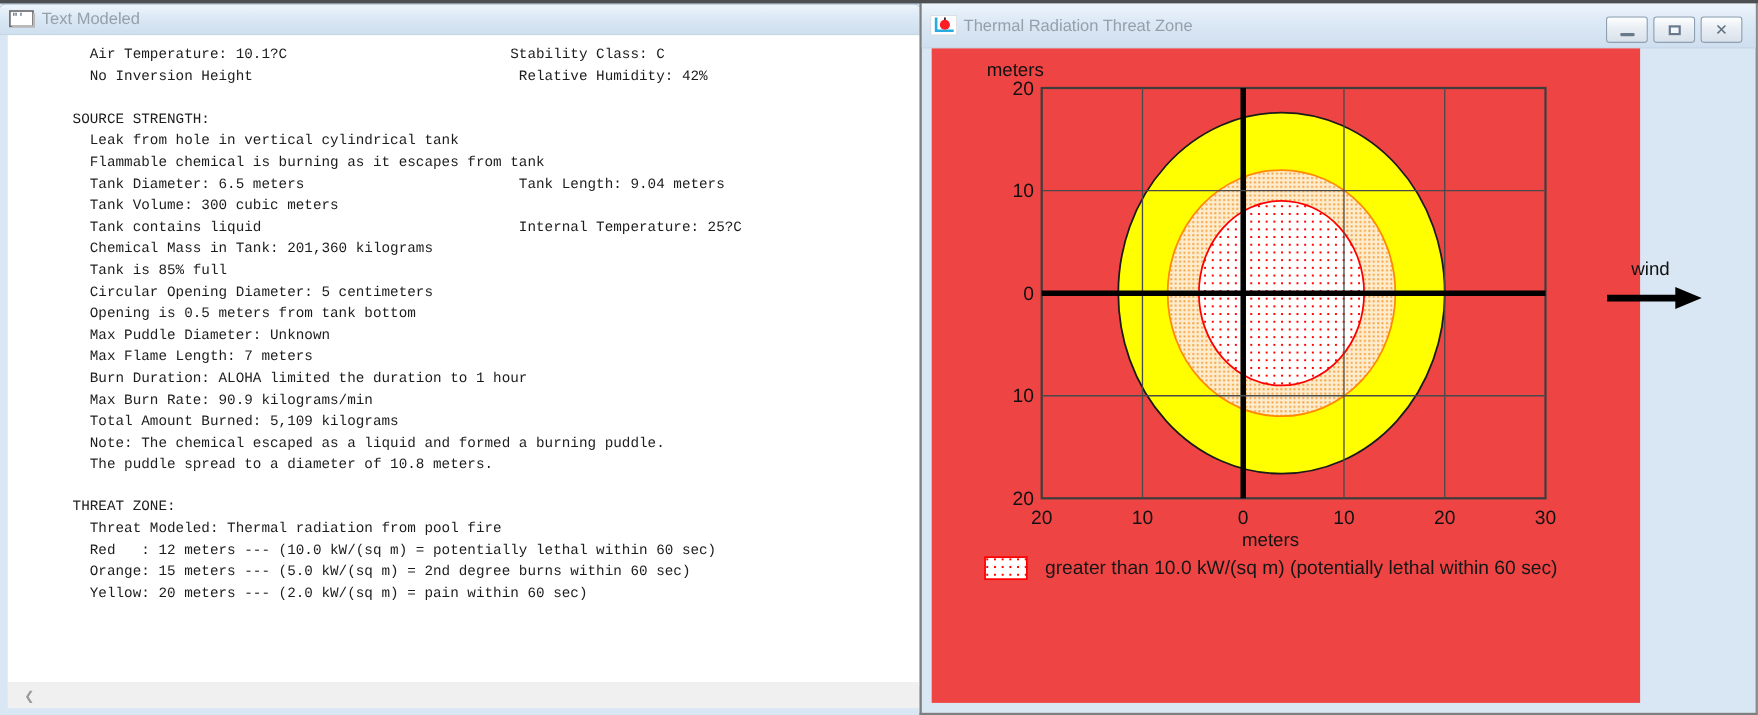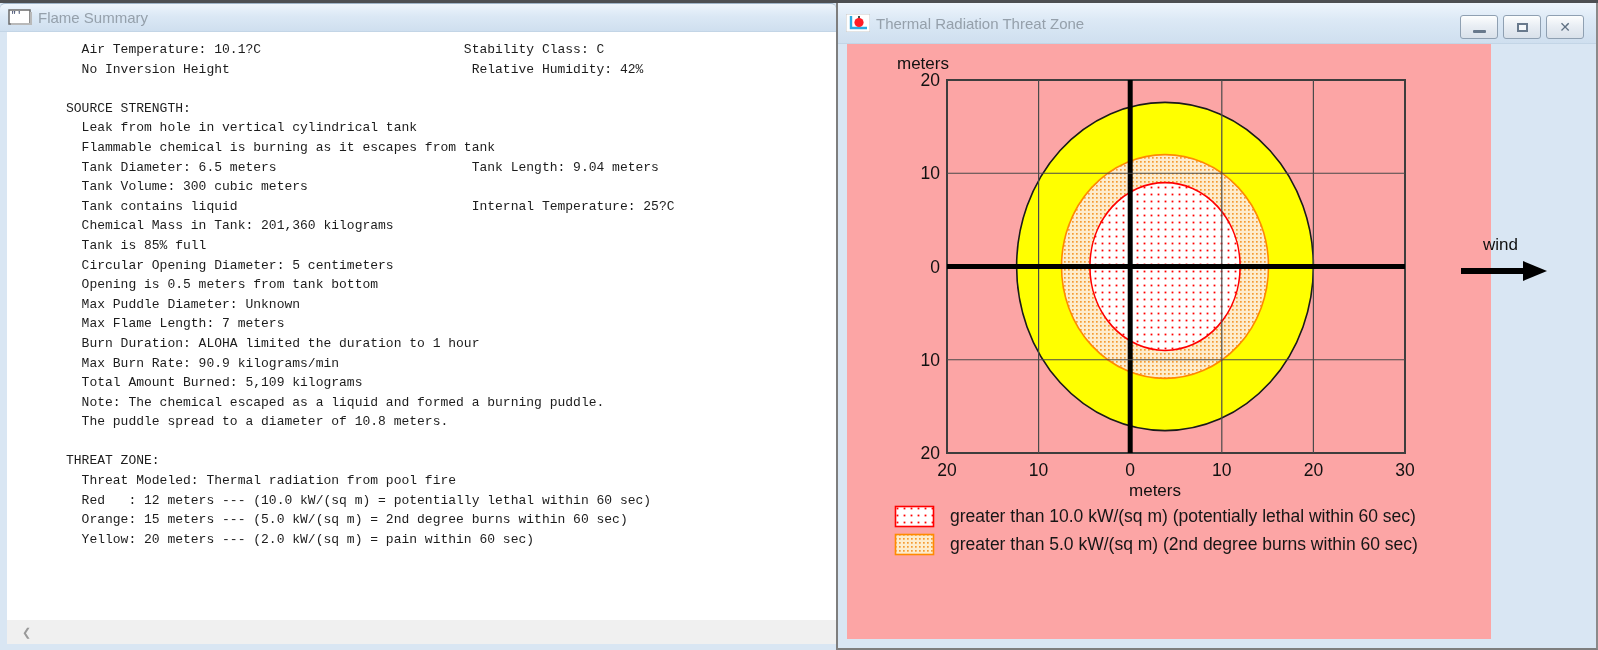--- a/index.html
+++ b/index.html
@@ -20,21 +20,21 @@
   #summary-pre{margin:8px 0 0 13px;font-family:"Liberation Mono","DejaVu Sans Mono",monospace;
                font-size:13px;line-height:19.6px;color:#1c1c1c;white-space:pre;}
   #left-scrollbar{position:absolute;left:7px;right:0;bottom:6px;height:24px;background:#f0f0f0;
                   display:flex;align-items:center;}
   #left-scroll-arrow{color:#9a9a9a;font-size:11px;margin-left:15px;}
   #left-bottom-frame{position:absolute;left:0;right:0;bottom:0;height:6px;background:#d9e6f3;}
 
   #win-right{left:836px;top:3px;width:762px;height:647px;
              border-left:2px solid #7e7e7e;border-right:2px solid #8a8a8a;border-bottom:2px solid #7e7e7e;}
   #win-right .titlebar{height:41px;}
-  #right-content{position:absolute;left:9px;top:41px;width:644px;height:595px;background:#fca5a5;}
+  #right-content{position:absolute;left:9px;top:41px;width:644px;height:595px;background:#ef4444;}
 
   .win-icon{margin:0 6px 0 8px;flex:0 0 auto;}
   #win-buttons{position:absolute;right:12px;top:12px;display:flex;gap:5px;}
   .winbtn{width:38px;height:24px;border:1px solid #8fa0b2;border-radius:3px;
           background:linear-gradient(#fdfefe,#e9eef4 45%,#d9e1ea);
           display:flex;align-items:center;justify-content:center;cursor:default;}
   .glyph-min{width:13px;height:3px;background:#68798c;border-radius:1px;margin-top:9px;}
   .glyph-restore{width:11px;height:9px;border:2px solid #68798c;background:#f4f7fa;}
   .glyph-close{color:#5f7082;font-size:14px;font-weight:bold;line-height:1;}
 
@@ -57,21 +57,21 @@
 <div id="screen">
 
   <div class="window" id="win-left">
     <div class="titlebar">
       <svg class="win-icon" width="24" height="17">
         <rect x="1" y="1" width="21" height="14" fill="#ffffff" stroke="#6b6b6b" stroke-width="1.5"></rect>
         <rect x="22" y="3" width="2" height="13" fill="#b9b9b9"></rect>
         <rect x="3" y="14" width="20" height="2" fill="#b9b9b9"></rect>
         <text x="3" y="9" font-size="9" fill="#1c2a52" font-family="'Liberation Mono',monospace">"'</text>
       </svg>
-      <span class="title-text">Flame Summary</span>
+      <span class="title-text">Text Modeled</span>
     </div>
     <div id="left-content">
       <pre id="summary-pre">  Air Temperature: 10.1?C                          Stability Class: C
   No Inversion Height                               Relative Humidity: 42%
 
 SOURCE STRENGTH:
   Leak from hole in vertical cylindrical tank
   Flammable chemical is burning as it escapes from tank
   Tank Diameter: 6.5 meters                         Tank Length: 9.04 meters
   Tank Volume: 300 cubic meters
@@ -175,24 +175,18 @@
         </g>
       </svg>
 
       <div id="legend">
         <div class="legend-row">
           <svg width="41" height="23">
             <rect x="1.5" y="1.5" width="38" height="20" fill="url(#patRed)" stroke-width="1.6" stroke="#ff0000"></rect>
           </svg>
           <span class="legend-label">greater than 10.0 kW/(sq m) (potentially lethal within 60 sec)</span>
         </div>
-        <div class="legend-row">
-          <svg width="41" height="23">
-            <rect x="1.5" y="1.5" width="38" height="20" fill="url(#patOrange)" stroke-width="1.6" stroke="#ff8a00"></rect>
-          </svg>
-          <span class="legend-label">greater than 5.0 kW/(sq m) (2nd degree burns within 60 sec)</span>
-        </div>
       </div>
     </div>
   </div>
 
   <div id="top-strip"></div>
 </div>
 
 </body></html>

